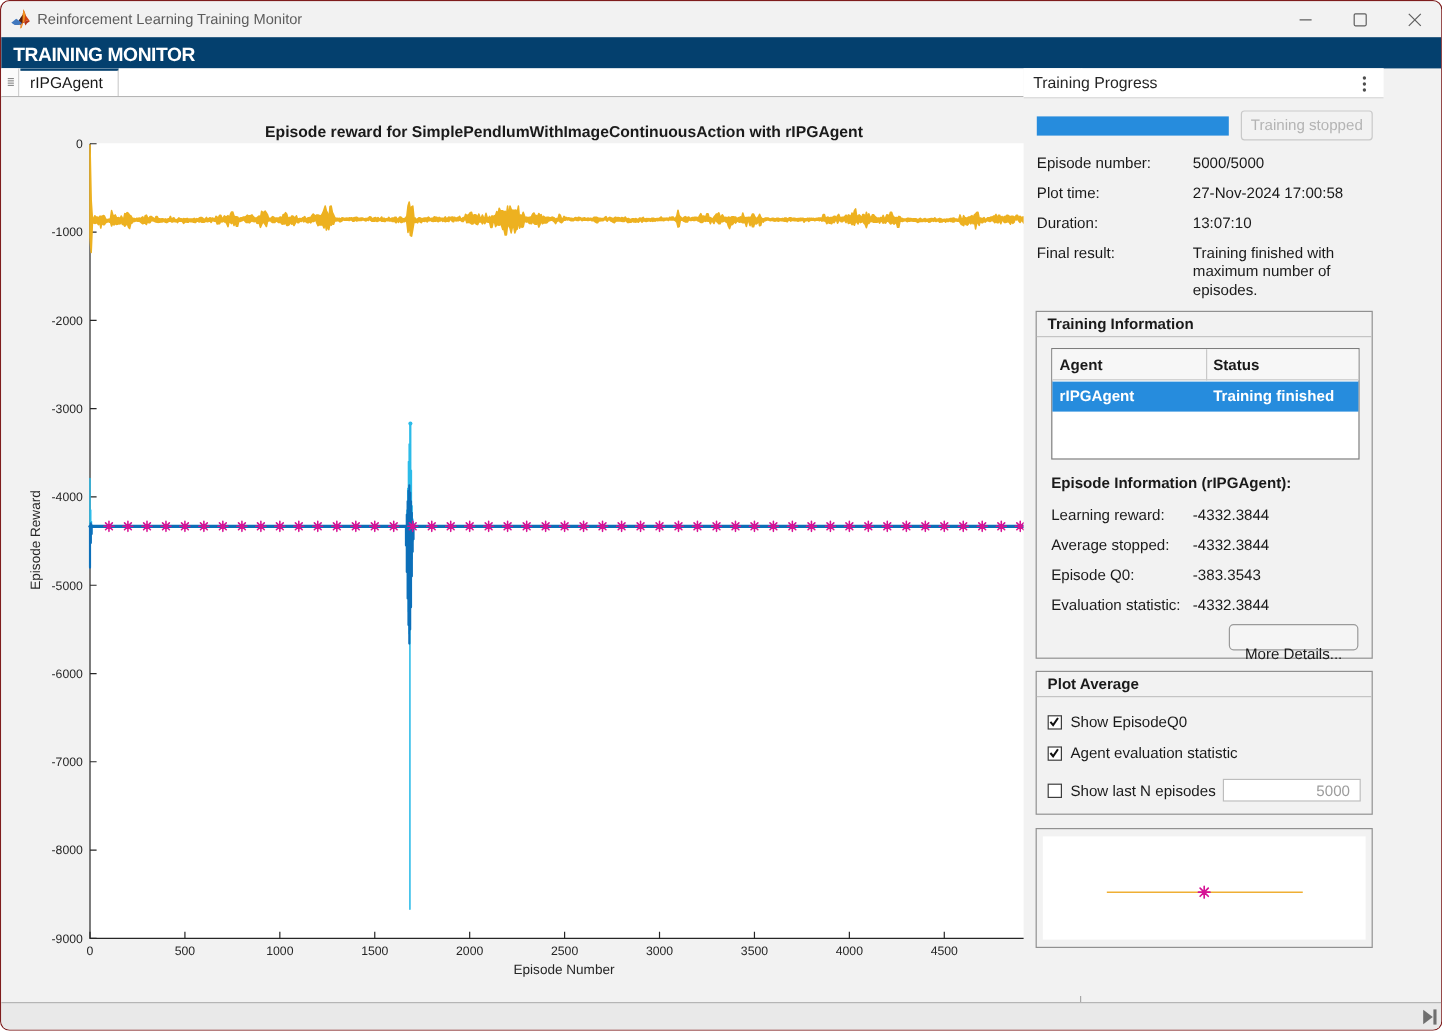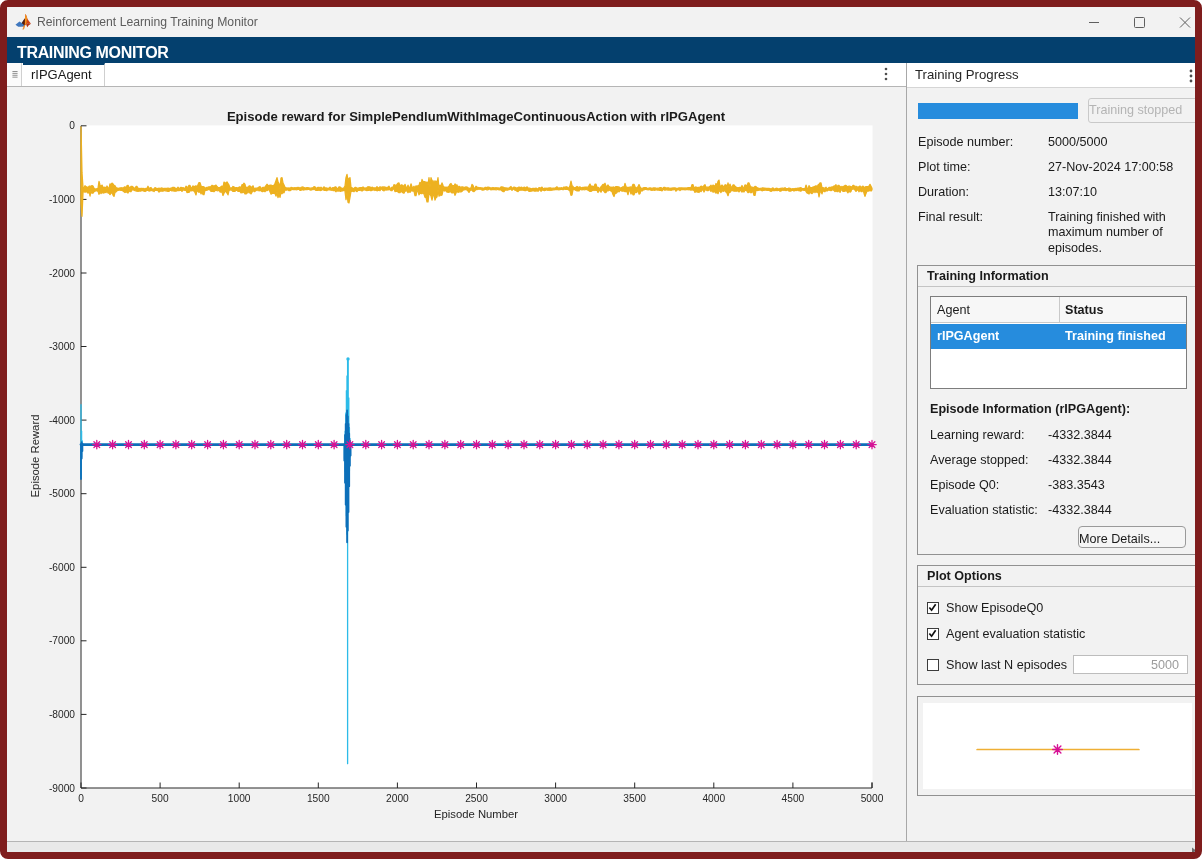--- a/index.html
+++ b/index.html
@@ -1,32 +1,32 @@
 <!DOCTYPE html>
 <html><head><meta charset="utf-8"><style>
 *{margin:0;padding:0;box-sizing:border-box}
 body{width:1202px;height:859px;background:#fff;font-family:"Liberation Sans",sans-serif;position:relative;overflow:hidden}
-#win{position:absolute;inset:0;border:7px solid #7f1d1d;border-radius:8px;overflow:hidden;background:#f2f2f2}
+#win{position:absolute;inset:0;border:1px solid #7f1d1d;border-radius:8px;overflow:hidden;background:#f2f2f2}
 #titlebar{position:absolute;left:0;top:0;width:100%;height:30px;background:#f2f2f2}
 #titlebar .ttext{position:absolute;left:30px;top:8px;font-size:12.2px;color:#5d5d5d}
 #navy{position:absolute;left:0;top:30px;width:100%;height:26px;background:#04406e}
 #navy span{position:absolute;left:10px;top:6.5px;font-size:16px;font-weight:bold;color:#fff;letter-spacing:-0.35px}
 #tabrow{position:absolute;left:0;top:56px;width:901px;height:24px;background:#fff;border-bottom:1px solid #b5b5b5}
 #grip{position:absolute;left:0;top:0;width:15px;height:23px;border-right:1px solid #d0d0d0;background:#fbfbfb}
 #tab{position:absolute;left:16px;top:0px;width:82px;height:23px;background:#fff;border-right:1px solid #cfcfcf;border-top:2.5px solid #04406e;box-sizing:border-box}
 #tab span{position:absolute;left:8px;top:2px;font-size:13px;color:#1a1a1a}
 .vellip{position:absolute}
 #leftdiv{position:absolute;left:899px;top:56px;width:1px;height:779px;background:#a8a8a8}
-#rpanel{position:absolute;left:900px;top:56px;width:300px;height:773px;background:#f2f2f2}
+#rpanel{position:absolute;left:852px;top:56px;width:300px;height:773px;background:#f2f2f2}
 #rphead{position:absolute;left:0;top:0;width:100%;height:25px;background:#fff;border-bottom:1px solid #d5d5d5}
 #rphead span{position:absolute;left:8px;top:4px;font-size:13.2px;color:#262626}
 .lbl{position:absolute;font-size:12.6px;color:#1a1a1a}
 .box{position:absolute;border:1px solid #919191;background:#f2f2f2}
 .boxhead{position:absolute;left:0;top:0;width:100%;height:21px;border-bottom:1px solid #c4c4c4;font-size:12.6px;font-weight:bold;color:#1a1a1a;padding:3px 0 0 9px}
-.btn{position:absolute;border:1px solid #9a9a9a;border-radius:3px;background:#f5f5f5;font-size:12.6px;color:#1a1a1a;}
+.btn{position:absolute;border:1px solid #9a9a9a;border-radius:3px;background:#f5f5f5;font-size:12.6px;color:#1a1a1a;text-align:center}
 .cb{position:absolute;width:12px;height:12px;border:1.5px solid #3c3c3c;background:#fff;box-sizing:border-box}
 #statusbar{position:absolute;left:0;top:834px;width:100%;height:24px;background:#e9e9e9;border-top:1px solid #b5b5b5}
 </style></head><body>
 <div id="win">
 <div id="titlebar">
 <svg width="18" height="18" viewBox="0 0 22 22" style="position:absolute;left:8px;top:6px">
 <polygon points="0.5,14.5 5.5,10.5 8.2,12.2 11,8 11.5,15.2 8,16.8 4,16.8" fill="#4178be"></polygon>
 <polygon points="8.2,12.2 11,8 12.8,5.5 13.6,14 10.2,16.6 8,16.8 11.5,15.2" fill="#55200c"></polygon>
 <polygon points="13,0.8 15.5,7.5 19.5,13.2 15.8,12.2 13.6,14 10.2,16.6 9.2,20.5 11.8,14.5 12.2,5.5" fill="#d24413"></polygon>
 <polygon points="13,0.8 14.8,5.8 13.6,14 11.8,14.5 9.2,20.5 11,20 12.2,16.5 12.2,5.5" fill="#f0901e"></polygon>
@@ -180,39 +180,39 @@
       <div class="lbl" style="left:141px;top:97px">27-Nov-2024 17:00:58</div>
       <div class="lbl" style="left:11px;top:122px">Duration:</div>
       <div class="lbl" style="left:141px;top:122px">13:07:10</div>
       <div class="lbl" style="left:11px;top:147px">Final result:</div>
       <div class="lbl" style="left:141px;top:147px;width:152px;line-height:15.4px">Training finished with maximum number of episodes.</div>
       <div class="box" style="left:10px;top:202px;width:281px;height:290px">
         <div class="boxhead">Training Information</div>
         <div style="position:absolute;left:12px;top:30px;width:257px;height:93px;border:1px solid #7d7d7d;background:#fff">
           <div style="position:absolute;left:0;top:0;width:100%;height:26px;background:#f7f7f7;border-bottom:1px solid #c9c9c9"></div>
           <div style="position:absolute;left:128px;top:0;width:1px;height:26px;background:#c9c9c9"></div>
-          <div class="lbl" style="left:6px;top:6px;font-weight:normal">Agent</div>
+          <div class="lbl" style="left:6px;top:6px;font-weight:bold">Agent</div>
           <div class="lbl" style="left:134px;top:6px;font-weight:bold">Status</div>
           <div style="position:absolute;left:0;top:27px;width:100%;height:25px;background:#268cdd"></div>
           <div class="lbl" style="left:6px;top:32px;color:#fff;font-weight:bold">rIPGAgent</div>
           <div class="lbl" style="left:134px;top:32px;color:#fff;font-weight:bold">Training finished</div>
         </div>
         <div class="lbl" style="left:12px;top:136px;font-weight:bold">Episode Information (rIPGAgent):</div>
         <div class="lbl" style="left:12px;top:162px">Learning reward:</div>
         <div class="lbl" style="left:130px;top:162px">-4332.3844</div>
         <div class="lbl" style="left:12px;top:187px">Average stopped:</div>
         <div class="lbl" style="left:130px;top:187px">-4332.3844</div>
         <div class="lbl" style="left:12px;top:212px">Episode Q0:</div>
         <div class="lbl" style="left:130px;top:212px">-383.3543</div>
         <div class="lbl" style="left:12px;top:237px">Evaluation statistic:</div>
         <div class="lbl" style="left:130px;top:237px">-4332.3844</div>
-        <div class="btn" style="left:160px;top:260px;width:108px;height:22px;padding-top:5px;border-radius:4px">More Details...</div>
+        <div class="btn" style="left:160px;top:260px;width:108px;height:22px;padding-top:17px;border-radius:4px">More Details...</div>
       </div>
       <div class="box" style="left:10px;top:502px;width:281px;height:120px">
-        <div class="boxhead">Plot Options</div>
+        <div class="boxhead">Plot Average</div>
         <div class="cb" style="left:9px;top:36px">
           <svg width="9" height="9" viewBox="0 0 10 10" style="position:absolute;left:0px;top:0px">
             <path d="M1.5 5l2.5 3L8.5 1.5" stroke="#111" stroke-width="1.9" fill="none"></path>
           </svg>
         </div>
         <div class="lbl" style="left:28px;top:35px">Show EpisodeQ0</div>
         <div class="cb" style="left:9px;top:62px">
           <svg width="9" height="9" viewBox="0 0 10 10" style="position:absolute;left:0px;top:0px">
             <path d="M1.5 5l2.5 3L8.5 1.5" stroke="#111" stroke-width="1.9" fill="none"></path>
           </svg>

